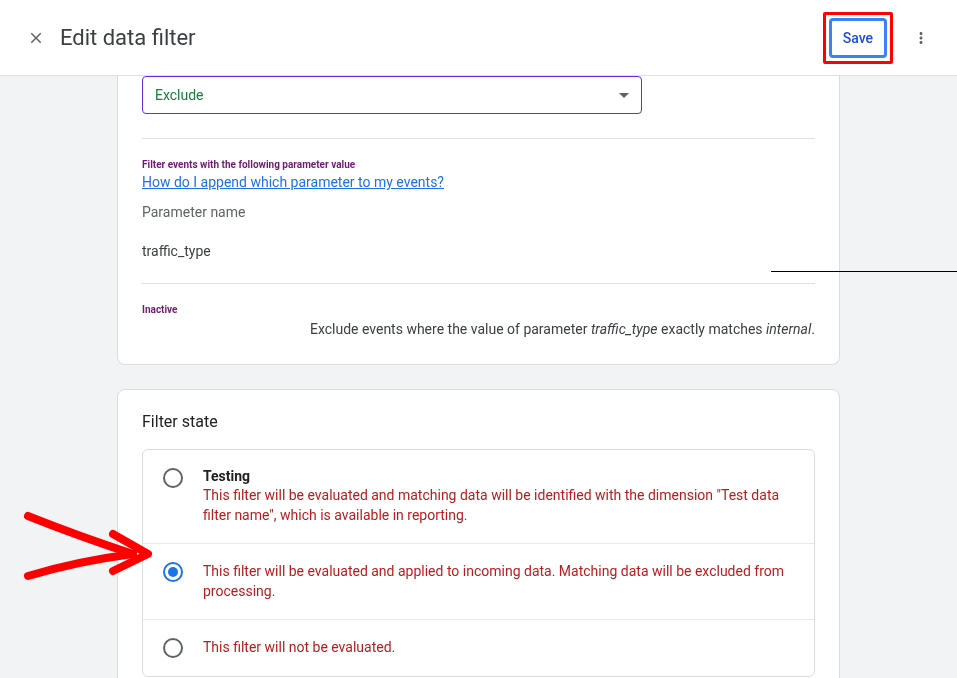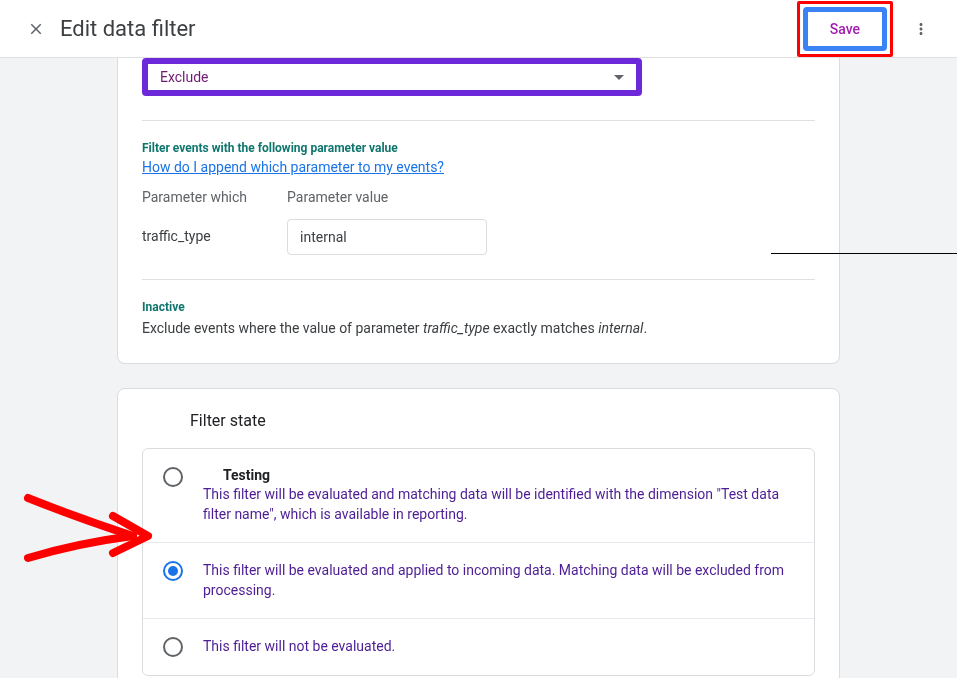--- a/index.html
+++ b/index.html
@@ -4,46 +4,46 @@
 <style>
   * { box-sizing: border-box; }
   body {
     margin: 0;
     font-family: 'Google Sans', Roboto, Arial, sans-serif;
     font-size: 14px;
     color: #202124;
     background: #fff;
   }
   .topbar {
-    height: 58px;
+    height: 76px;
     display: flex;
     align-items: center;
     padding: 0 16px;
     border-bottom: 1px solid #e0e0e0;
     background: #fff;
   }
   .close-btn {
     width: 40px; height: 40px;
     display: flex; align-items: center; justify-content: center;
     border-radius: 50%; cursor: pointer;
     color: #5f6368;
   }
   .title {
     font-size: 22px;
     color: #3c4043;
     margin-left: 4px;
   }
   .spacer { flex: 1; }
   .save-btn {
-    border: 5px solid #3b82f6;
-    background: #fff;
-    color: #a21caf;
+    border: 3px solid #3b82f6;
+    background: #fff;
+    color: #1d4ed8;
     font-size: 14px;
     font-weight: 500;
-    padding: 9px 22px;
+    padding: 9px 11px;
     border-radius: 4px;
     cursor: pointer;
     font-family: inherit;
   }
   .save-highlight {
     border: 3px solid #ff0000;
     padding: 3px;
     border-radius: 2px;
     margin-right: 6px;
   }
@@ -62,40 +62,40 @@
   .card {
     background: #fff;
     border: 1px solid #dadce0;
     border-radius: 8px;
     width: 723px;
     margin: 0 auto 24px auto;
     padding: 0 24px 24px 24px;
   }
   .card.first { border-top: none; border-top-left-radius: 0; border-top-right-radius: 0; padding-top: 0;}
   .select-box {
-    border: 6px solid #6d28d9;
+    border: 1px solid #6d28d9;
     border-radius: 4px;
     height: 38px;
     display: flex;
     align-items: center;
     padding: 0 12px;
     width: 500px;
     justify-content: space-between;
     cursor: pointer;
-    color: #701a75;
+    color: #15803d;
   }
   .divider {
     border: none;
     border-top: 1px solid #e0e0e0;
     margin: 24px 0 20px 0;
   }
   .section-heading {
     font-weight: 700;
-    font-size: 12px;
-    color: #0f766e;
+    font-size: 10px;
+    color: #701a75;
     margin-bottom: 4px;
   }
   .help-link {
     color: #1a73e8;
     text-decoration: underline;
     font-size: 14px;
     cursor: pointer;
   }
   .param-row {
     display: flex;
@@ -119,28 +119,28 @@
     padding: 0 12px;
     font-size: 14px;
     width: 200px;
     font-family: inherit;
     color: #3c4043;
   }
   .summary-text {
     color: #3c4043;
     font-size: 14px;
     line-height: 1.5;
+    text-align: right;
   }
   .summary-text .italic { font-style: italic; }
   .card-title {
     font-size: 16px;
     font-weight: 400;
     color: #202124;
     padding: 22px 0 18px 0;
-    margin-left: 48px;
   }
   .radio-group {
     border: 1px solid #dadce0;
     border-radius: 6px;
   }
   .radio-row {
     display: flex;
     padding: 18px 18px 18px 12px;
     border-bottom: 1px solid #e8eaed;
     cursor: pointer;
@@ -163,25 +163,24 @@
     width: 10px; height: 10px;
     background: #1a73e8;
     border-radius: 50%;
     top: 3px; left: 3px;
   }
   .radio-content { flex: 1; }
   .radio-title {
     font-weight: 700;
     font-size: 14px;
     margin-bottom: 2px;
-    margin-left: 20px;
   }
   .radio-desc {
     font-size: 14px;
-    color: #4c1d95;
+    color: #b91c1c;
     line-height: 1.4;
   }
   
   .arrow-svg {
     position: absolute;
     left: 18px;
     top: 430px;
     pointer-events: none;
   }
   .side-line {
@@ -223,26 +222,22 @@
         </svg>
     </div>
 
     <hr class="divider">
 
     <div class="section-heading">Filter events with the following parameter value</div>
     <a class="help-link">How do I append which parameter to my events?</a>
 
     <div class="param-row">
       <div class="param-col">
-        <div class="label">Parameter which</div>
+        <div class="label">Parameter name</div>
         <div class="param-name-val">traffic_type</div>
-      </div>
-      <div class="param-col">
-        <div class="label">Parameter value</div>
-        <input class="text-input" type="text" value="internal" style="">
       </div>
     </div>
 
     <hr class="divider">
 
     <div class="section-heading">Inactive</div>
     <div class="summary-text">
       <span>Exclude events where the value of parameter </span><span class="italic">traffic_type</span><span> exactly matches </span><span class="italic">internal</span><span>.</span>
     </div>
   </div>

